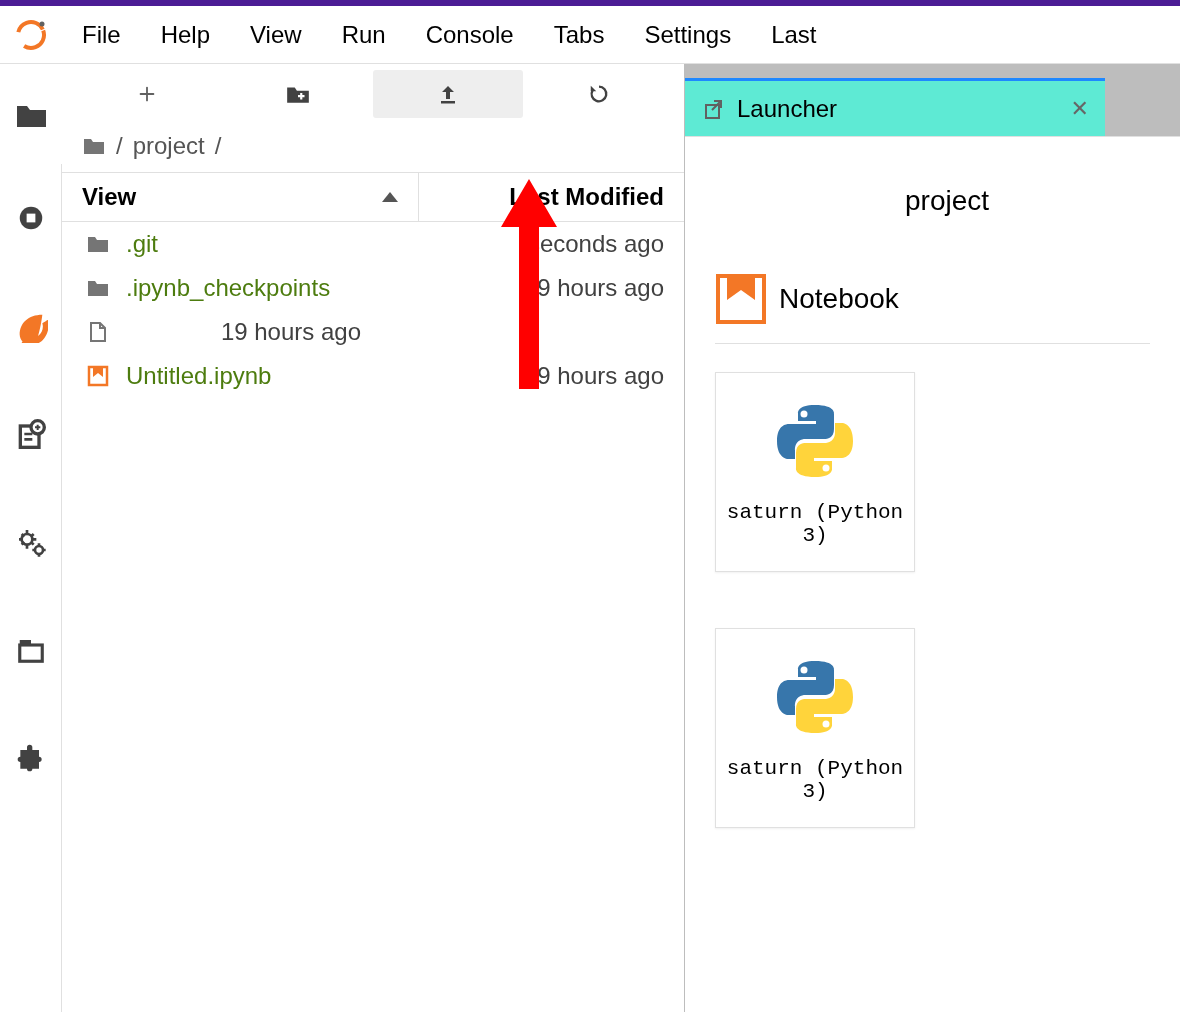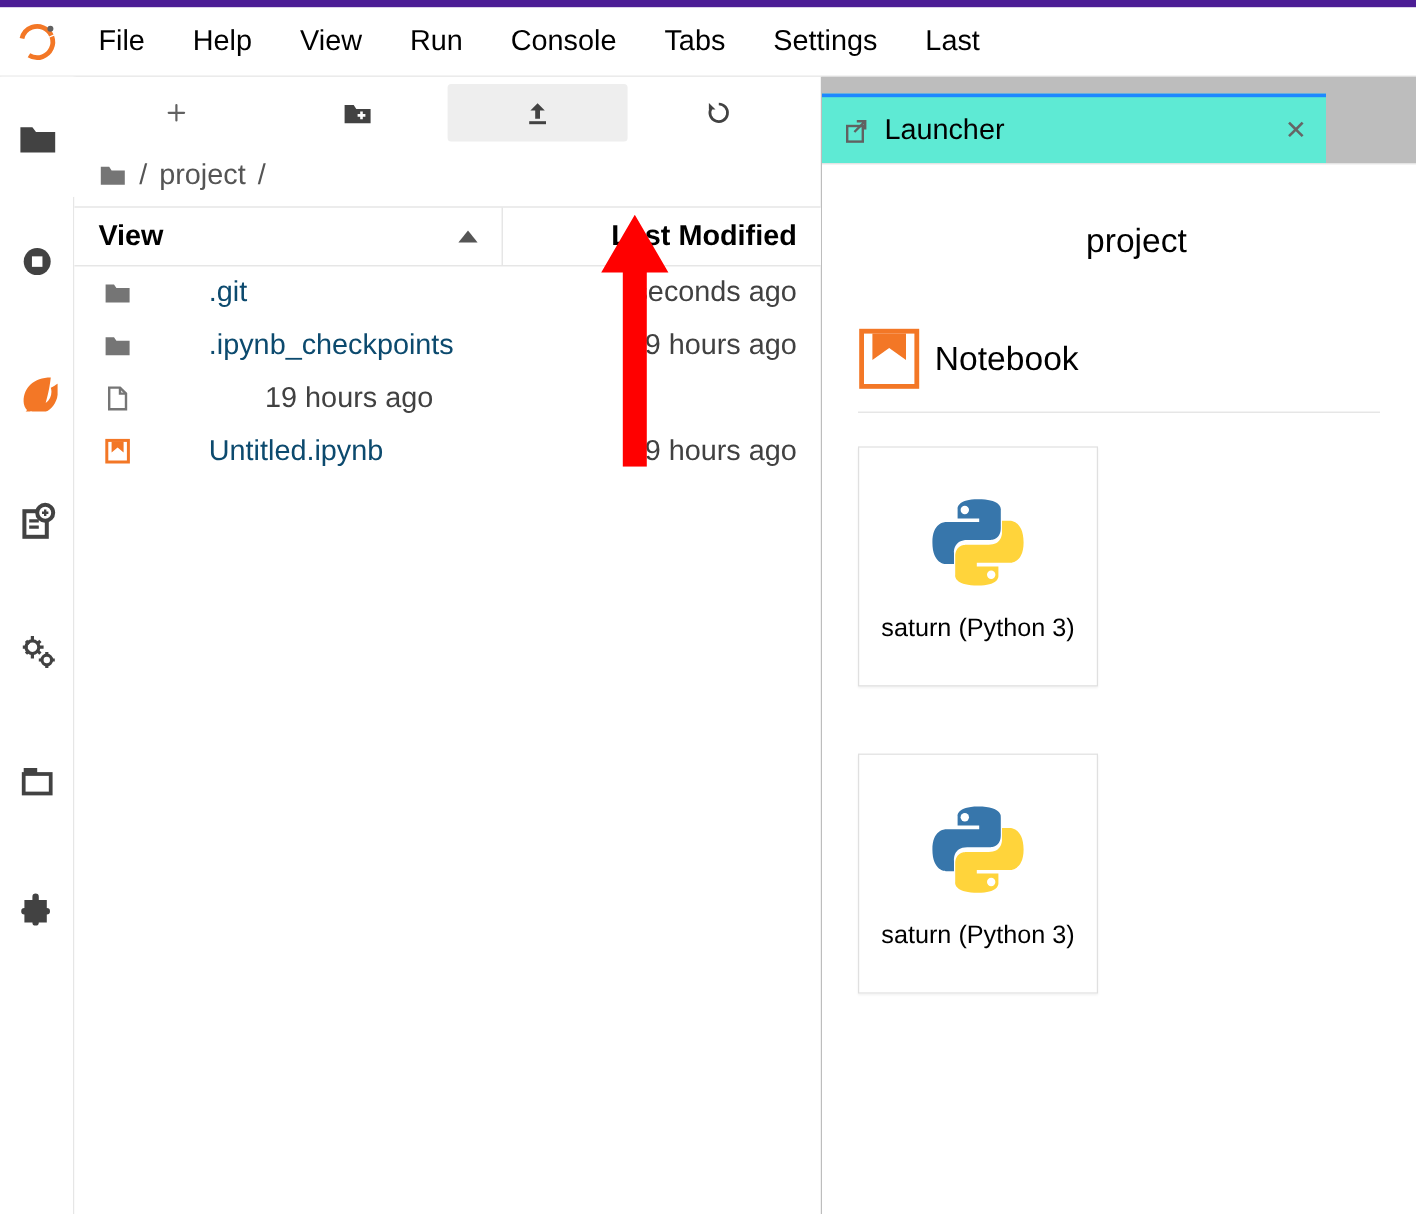--- a/index.html
+++ b/index.html
@@ -19,34 +19,34 @@
 .fb-toolbar { height: 60px; display: flex; align-items: center; justify-content: space-around; padding: 0 10px; }
 .fb-toolbar .tbtn { width: 150px; height: 48px; display: flex; justify-content: center; align-items: center; cursor: pointer; border-radius: 3px; }
 .fb-toolbar .tbtn.hl { background: #eeeeee; }
 .breadcrumb { padding: 8px 20px 12px 20px; display: flex; align-items: center; gap: 10px; font-size: 24px; color: #555; }
 .headerrow { display: flex; border-top: 1px solid #e0e0e0; border-bottom: 1px solid #e0e0e0; background: #fff; }
 .headerrow .namecol { flex: 1; padding: 10px 20px; font-size: 24px; font-weight: 700; display: flex; align-items: center; justify-content: space-between; border-right: 1px solid #e0e0e0; }
 .headerrow .modcol { width: 265px; padding: 10px 20px; font-size: 24px; font-weight: 700; text-align: right; }
 .filelist { }
 .filerow { display: flex; align-items: center; padding: 8px 20px; font-size: 24px; }
 .filerow .fic { width: 32px; display: flex; justify-content: center; align-items: center; margin-right: 12px; }
-.filerow .fname { flex: 1; color: #0c4a6e; margin-left: 48px; }
+.filerow .fname { flex: 1; color: #4d7c0f; }
 .filerow .fmod { width: 235px; text-align: right; color: #414141; }
 .workarea { flex: 1; background: #bdbdbd; display: flex; flex-direction: column; padding-top: 14px; }
 .tabbar { display: flex; height: 58px; }
 .tab { background: #5eead4; border-top: 3px solid #1e88ff; width: 420px; display: flex; align-items: center; padding: 0 16px; gap: 12px; font-size: 24px; }
 .tab .spacer { flex: 1; }
 .tab .close { color: #666; cursor: pointer; font-size: 22px; }
 .launcher { flex: 1; background: #fff; border-top: 1px solid #e0e0e0; padding: 48px 30px 0 30px; overflow: hidden; }
 .launcher h2 { font-size: 28px; font-weight: 400; margin-left: 190px; margin-bottom: 56px; }
 .lsection { margin-bottom: 56px; }
 .lhead { display: flex; align-items: center; gap: 12px; font-size: 28px; margin-left: 0; padding-bottom: 18px; border-bottom: 1px solid #e0e0e0; margin-bottom: 28px; }
 .lhead .licon { width: 52px; height: 52px; display: flex; justify-content: center; align-items: center; }
 .cards { display: flex; gap: 20px; }
-.card { width: 200px; height: 200px; border: 1px solid #e0e0e0; box-shadow: 0 1px 2px rgba(0,0,0,0.06); display: flex; flex-direction: column; justify-content: center; align-items: center; gap: 16px; font-size: 21px; text-align: center; cursor: pointer; }
+.card { width: 200px; height: 200px; border: 1px solid #e0e0e0; box-shadow: 0 1px 2px rgba(0,0,0,0.06); display: flex; flex-direction: column; justify-content: center; align-items: center; gap: 16px; font-size: 21px; text-align: center; cursor: pointer; font-family: Liberation Mono, monospace; }
 .card svg { width: 88px; height: 88px; }
 
 .redarrow { position: absolute; left: 437px; top: 115px; pointer-events: none; }
 
 .sort-caret { width: 0; height: 0; border-left: 8px solid transparent; border-right: 8px solid transparent; border-bottom: 10px solid #555; }
 </style>
 </head>
 <body>
 
 <svg width="0" height="0" style="position:absolute">

